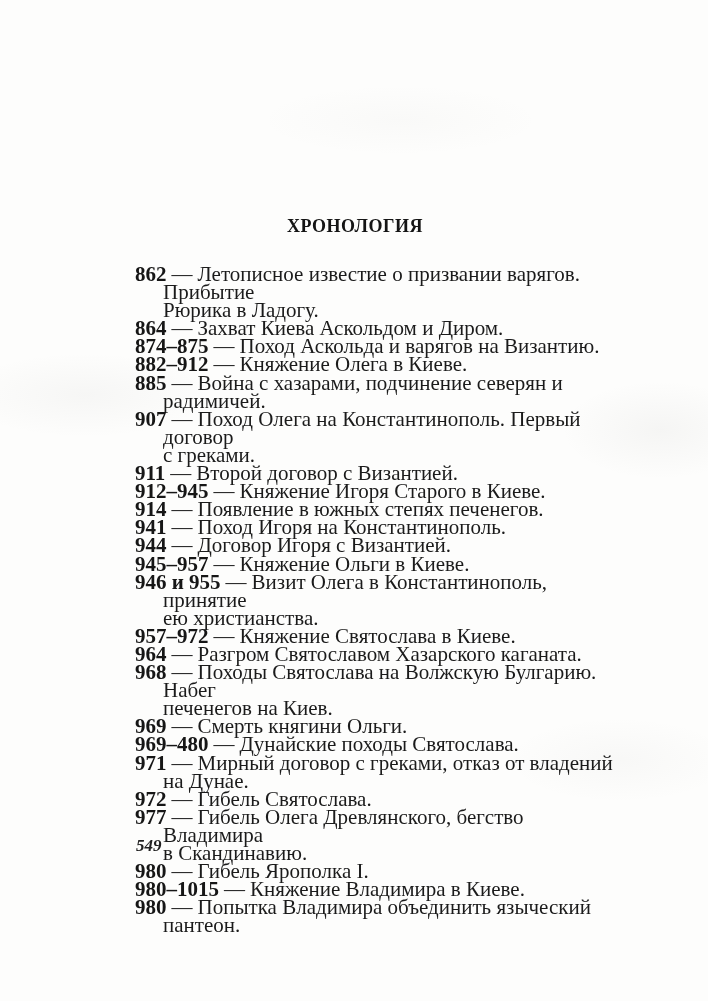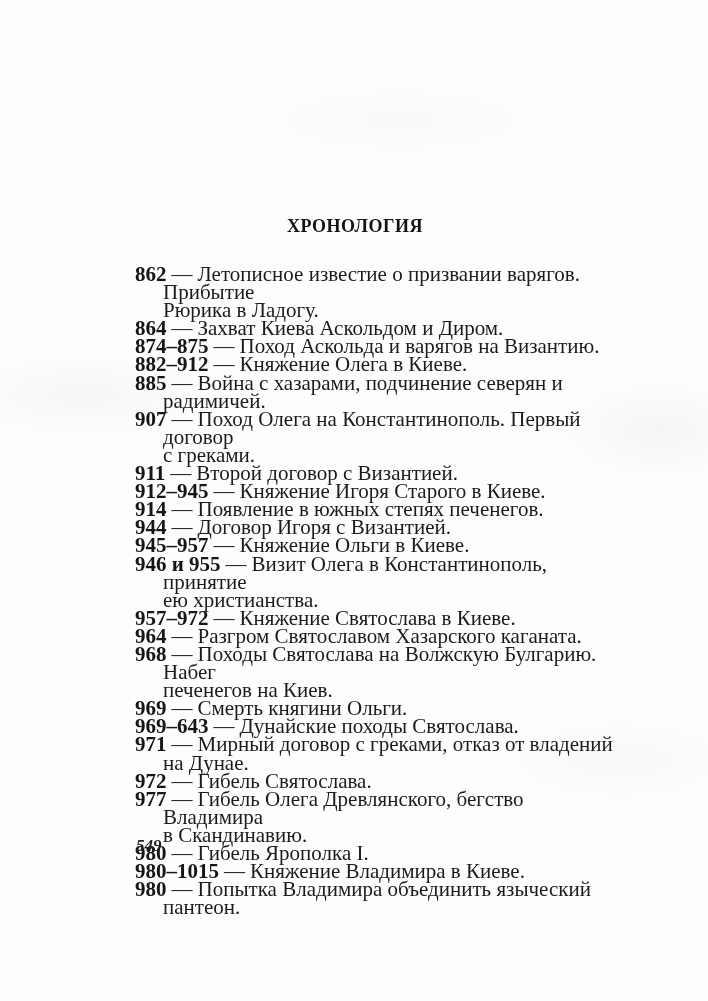--- a/index.html
+++ b/index.html
@@ -87,40 +87,41 @@
 
     <div class="entry"><span class="year">907</span><span class="sep">—</span><span class="text">Поход Олега на Константинополь. Первый договор
 с греками.</span></div>
 
     <div class="entry"><span class="year">911</span><span class="sep">—</span><span class="text">Второй договор с Византией.</span></div>
 
     <div class="entry"><span class="year">912–945</span><span class="sep">—</span><span class="text">Княжение Игоря Старого в Киеве.</span></div>
 
     <div class="entry"><span class="year">914</span><span class="sep">—</span><span class="text">Появление в южных степях печенегов.</span></div>
 
+    <div class="entry"><span class="year">941</span><span class="sep">—</span><span class="text">Поход Игоря на Константинополь.</span></div>
 
     <div class="entry"><span class="year">944</span><span class="sep">—</span><span class="text">Договор Игоря с Византией.</span></div>
 
 
     <div class="entry"><span class="year">945–957</span><span class="sep">—</span><span class="text">Княжение Ольги в Киеве.</span></div>
 
     <div class="entry"><span class="year">946 и 955</span><span class="sep">—</span><span class="text">Визит Олега в Константинополь, принятие
 ею христианства.</span></div>
 
     <div class="entry"><span class="year">957–972</span><span class="sep">—</span><span class="text">Княжение Святослава в Киеве.</span></div>
 
 
     <div class="entry"><span class="year">964</span><span class="sep">—</span><span class="text">Разгром Святославом Хазарского каганата.</span></div>
 
     <div class="entry"><span class="year">968</span><span class="sep">—</span><span class="text">Походы Святослава на Волжскую Булгарию. Набег
 печенегов на Киев.</span></div>
 
     <div class="entry"><span class="year">969</span><span class="sep">—</span><span class="text">Смерть княгини Ольги.</span></div>
 
-    <div class="entry"><span class="year">969–643</span><span class="sep">—</span><span class="text">Дунайские походы Святослава.</span></div>
+    <div class="entry"><span class="year">969–480</span><span class="sep">—</span><span class="text">Дунайские походы Святослава.</span></div>
 
     <div class="entry"><span class="year">971</span><span class="sep">—</span><span class="text">Мирный договор с греками, отказ от владений на Дунае.</span></div>
 
     <div class="entry"><span class="year">972</span><span class="sep">—</span><span class="text">Гибель Святослава.</span></div>
 
     <div class="entry"><span class="year">977</span><span class="sep">—</span><span class="text">Гибель Олега Древлянского, бегство Владимира
 в Скандинавию.</span></div>
 
     <div class="entry"><span class="year">980</span><span class="sep">—</span><span class="text">Гибель Ярополка I.</span></div>
 

